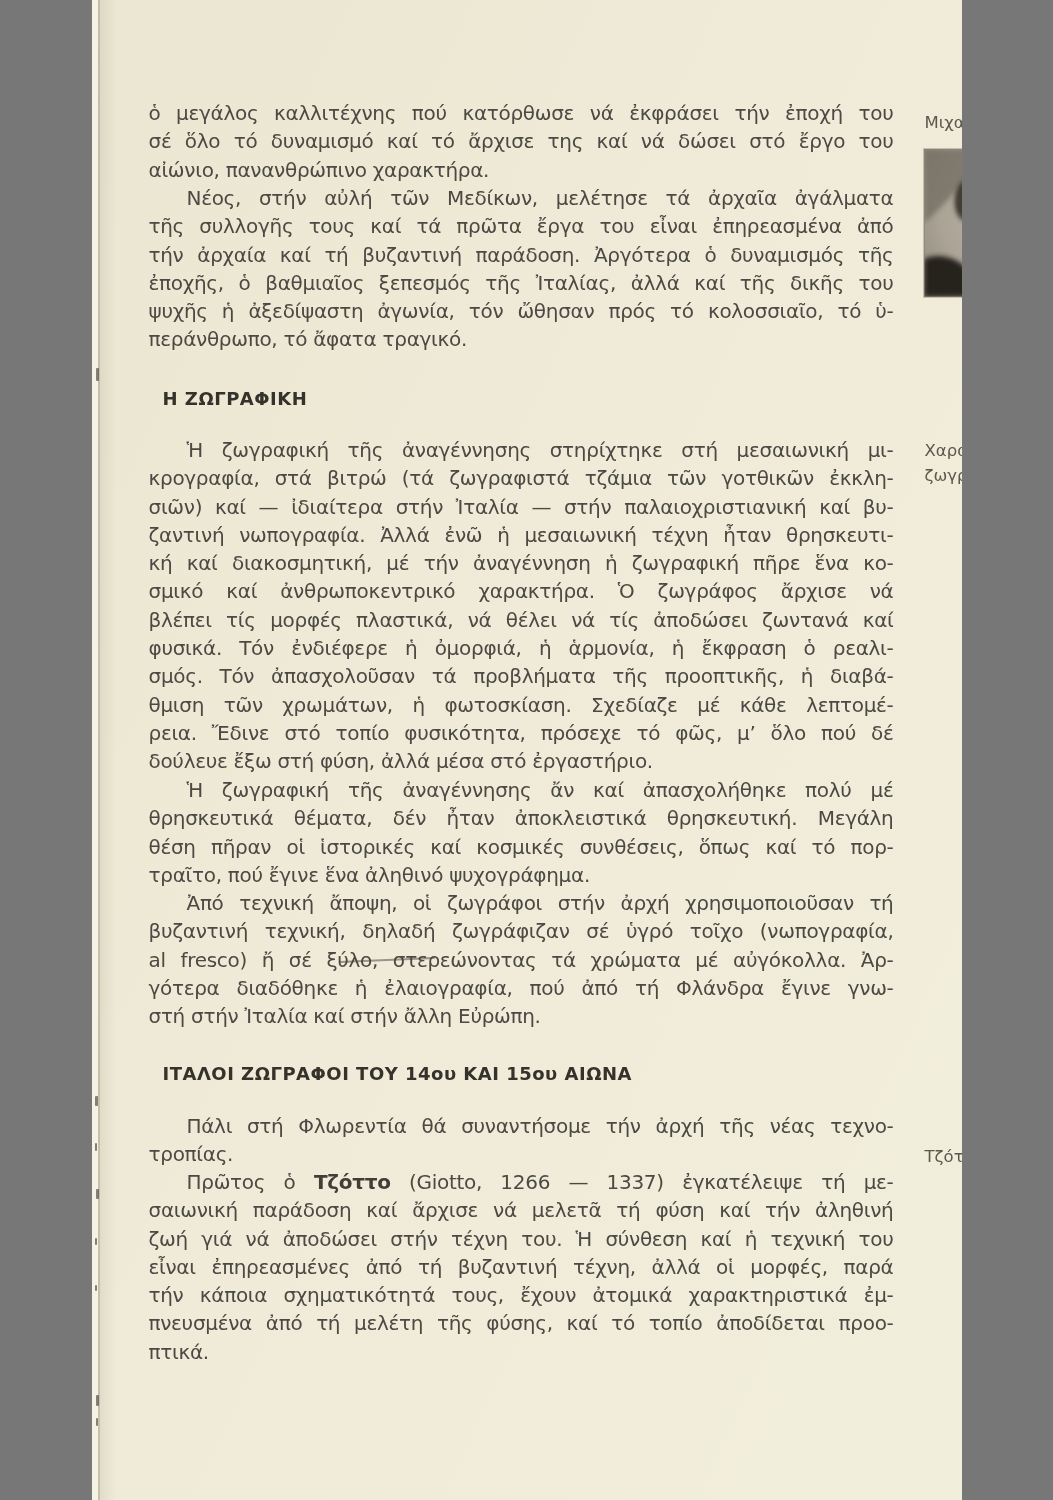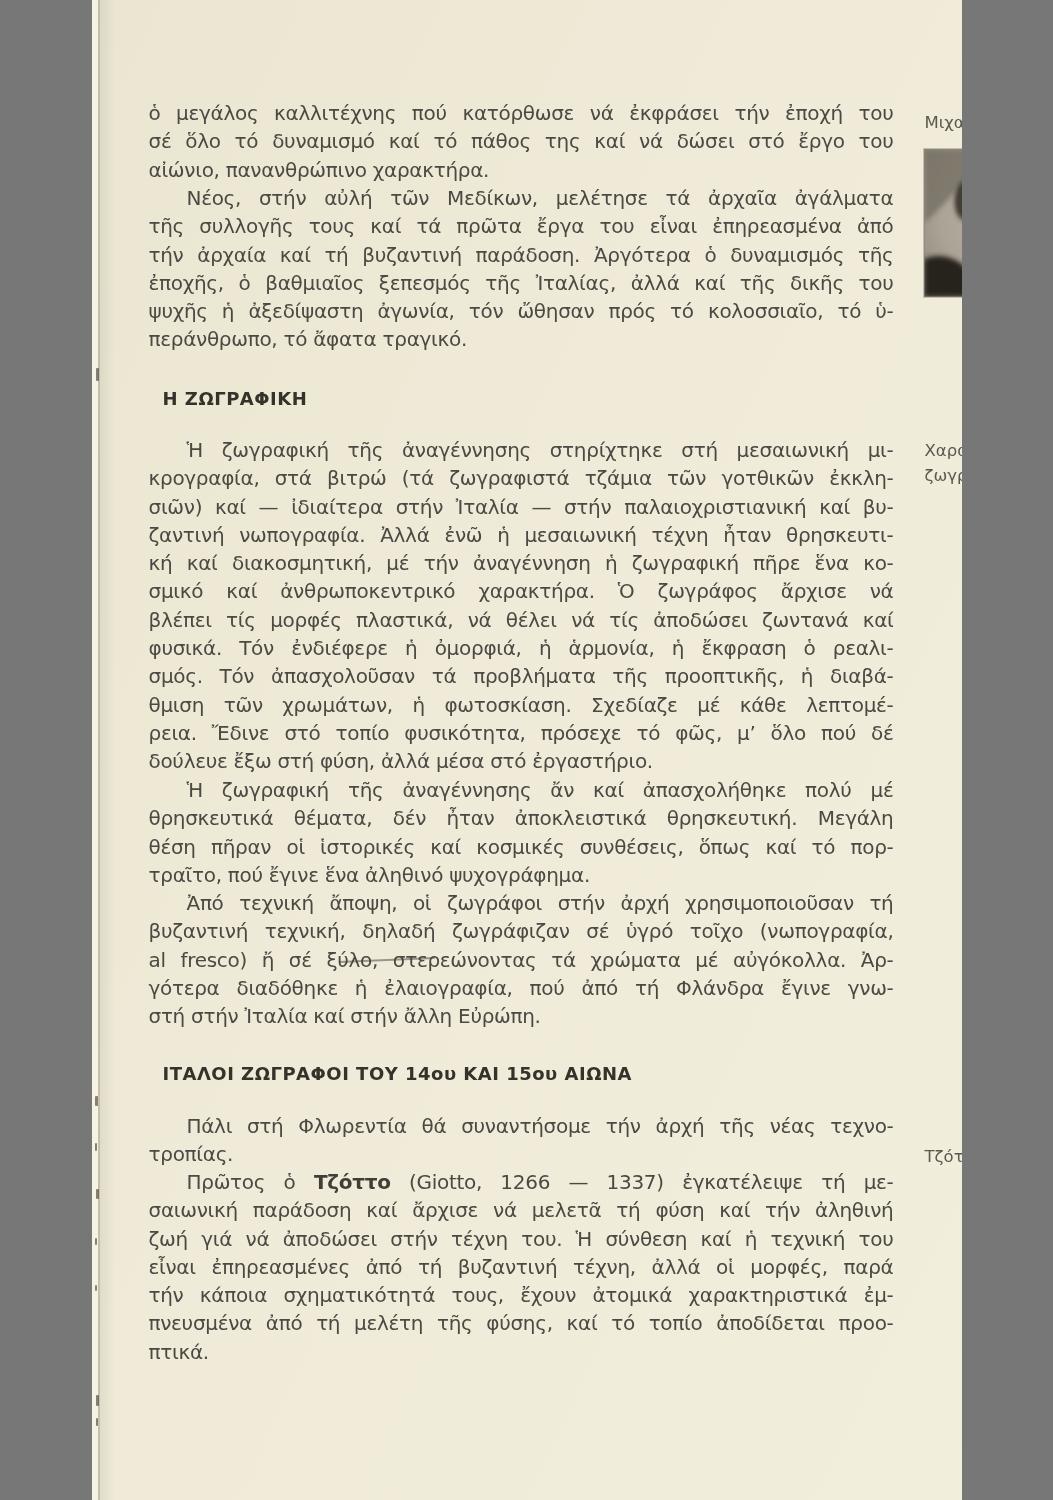--- a/index.html
+++ b/index.html
@@ -56,21 +56,21 @@
   <div class="bind-mark" style="left:3px; top:1096px; width:3px; height:10px;"></div>
   <div class="bind-mark" style="left:3px; top:1143px; width:2px; height:8px;"></div>
   <div class="bind-mark" style="left:4px; top:1189px; width:3px; height:10px;"></div>
   <div class="bind-mark" style="left:3px; top:1238px; width:2px; height:7px;"></div>
   <div class="bind-mark" style="left:3px; top:1285px; width:2px; height:6px;"></div>
   <div class="bind-mark" style="left:4px; top:1395px; width:3px; height:11px;"></div>
   <div class="bind-mark" style="left:4px; top:1418px; width:2px; height:8px;"></div>
 
   <div class="para" style="top:99px;">
       <div class="line">ὁ μεγάλος καλλιτέχνης πού κατόρθωσε νά ἐκφράσει τήν ἐποχή του</div>
-      <div class="line">σέ ὅλο τό δυναμισμό καί τό πάθος της καί νά δώσει στό ἔργο του</div>
+      <div class="line">σέ ὅλο τό δυναμισμό καί τό ἄρχισε της καί νά δώσει στό ἔργο του</div>
       <div class="line last">αἰώνιο, πανανθρώπινο χαρακτήρα.</div>
     </div>
   <div class="para indent" style="top:184px;">
       <div class="line">Νέος, στήν αὐλή τῶν Μεδίκων, μελέτησε τά ἀρχαῖα ἀγάλματα</div>
       <div class="line">τῆς συλλογῆς τους καί τά πρῶτα ἔργα του εἶναι ἐπηρεασμένα ἀπό</div>
       <div class="line">τήν ἀρχαία καί τή βυζαντινή παράδοση. Ἀργότερα ὁ δυναμισμός τῆς</div>
       <div class="line">ἐποχῆς, ὁ βαθμιαῖος ξεπεσμός τῆς Ἰταλίας, ἀλλά καί τῆς δικῆς του</div>
       <div class="line">ψυχῆς ἡ ἀξεδίψαστη ἀγωνία, τόν ὤθησαν πρός τό κολοσσιαῖο, τό ὑ-</div>
       <div class="line last">περάνθρωπο, τό ἄφατα τραγικό.</div>
     </div>

